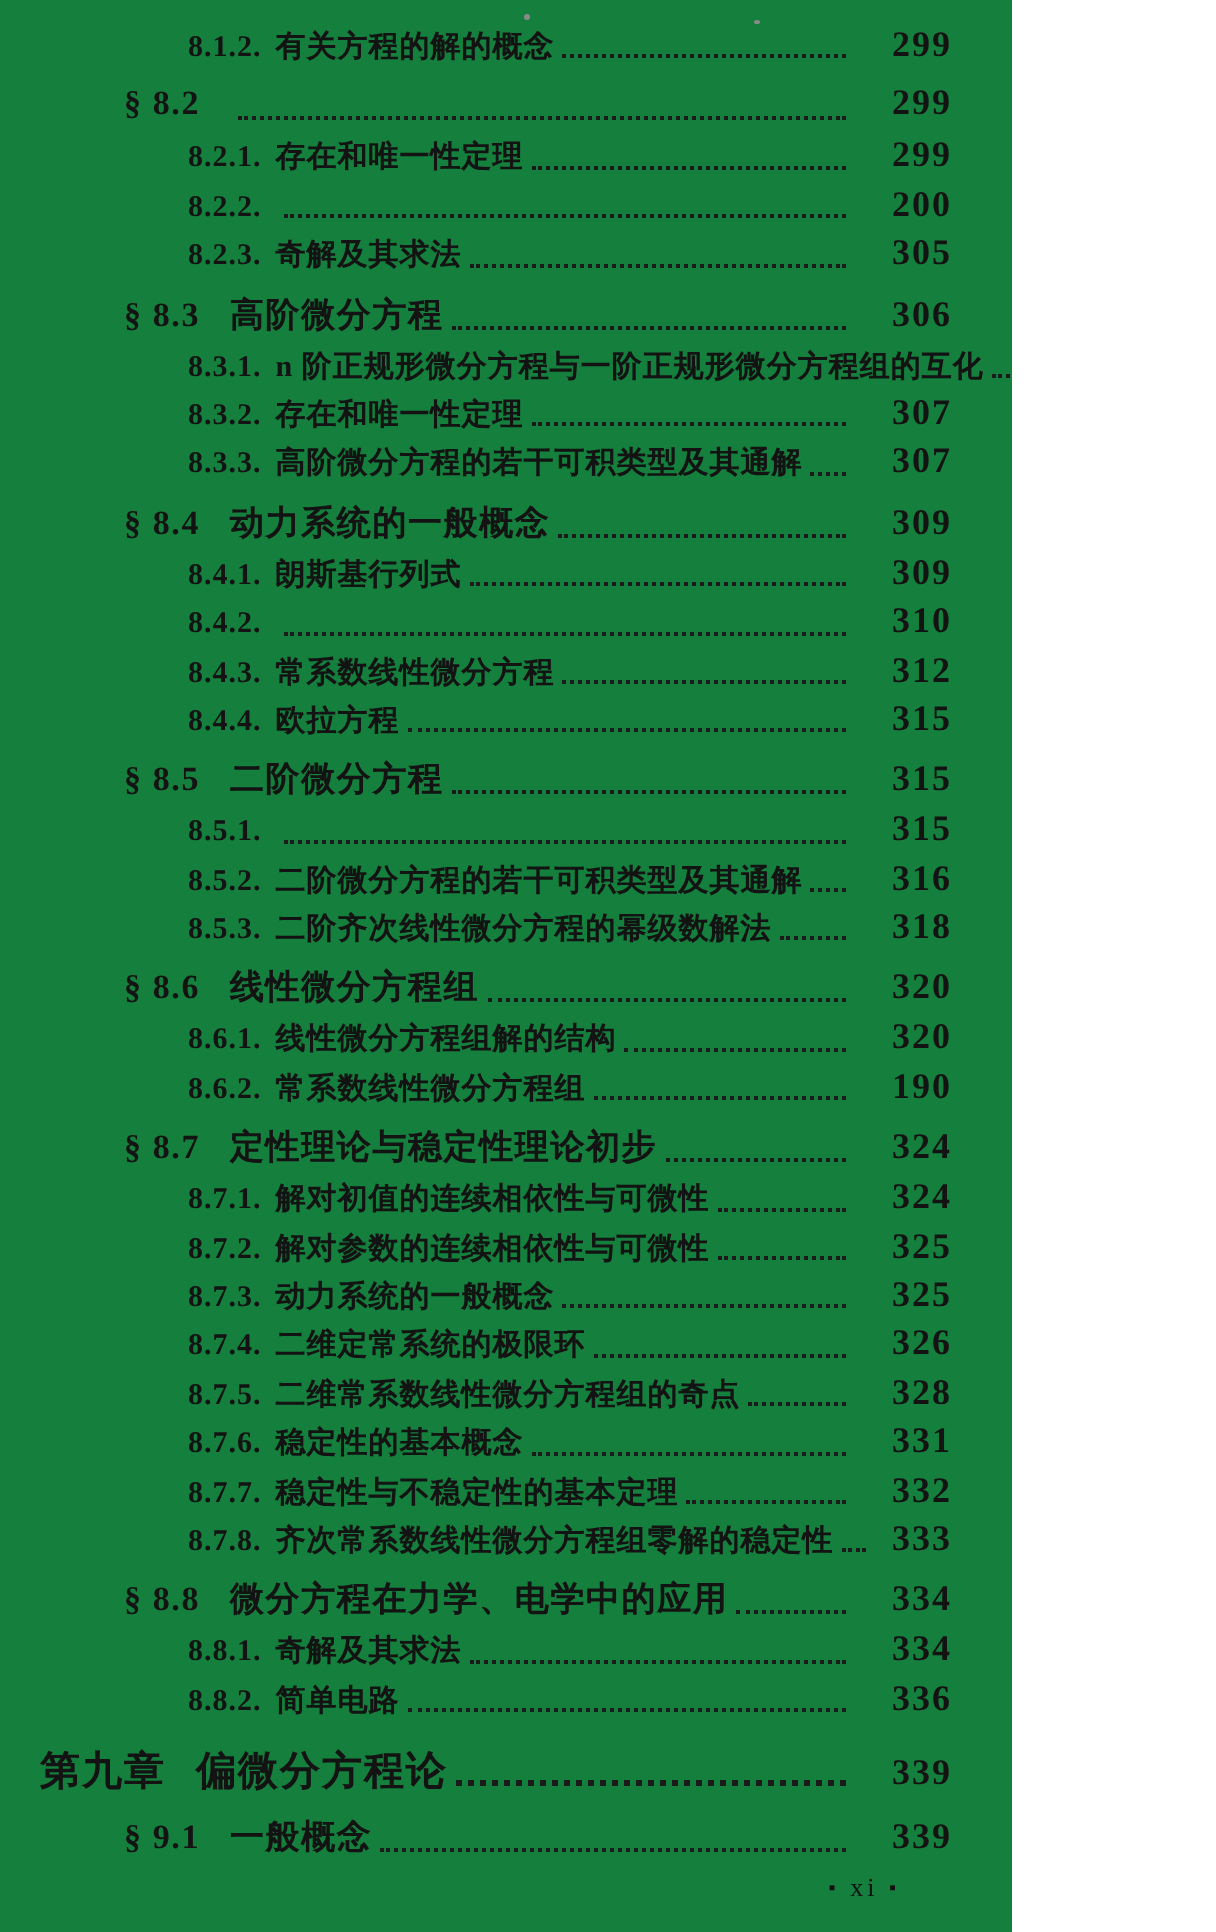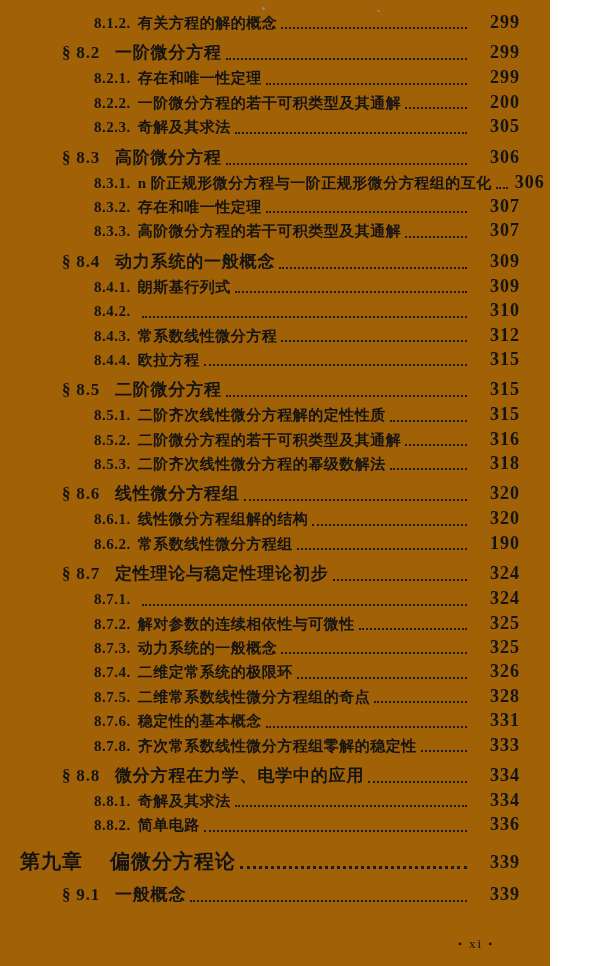--- a/index.html
+++ b/index.html
@@ -2,23 +2,23 @@
 <html><head>
 <meta charset="utf-8">
 <style>
   html, body {
     margin: 0;
     padding: 0;
     background: #ffffff;
   }
   .page {
     position: relative;
-    width: 550px;
+    width: 506px;
     height: 966px;
-    background: #a16207;
+    background: #15803d;
     overflow: hidden;
     font-family: "Liberation Serif", "DejaVu Serif", serif;
     color: #131313;
   }
   .toc {
     position: absolute;
     top: 12px;
     left: 0;
     right: 0;
     padding-right: 30px;
@@ -48,21 +48,21 @@
     height: 30px;
     margin-top: 9px;
     padding-left: 20px;
     font-size: 20px;
     font-weight: 700;
     letter-spacing: 1px;
   }
   .num { white-space: nowrap; }
   .sub .num     { margin-right: 7px; }
   .section .num { margin-right: 15px; }
-  .chapter .num { margin-right: 27px; }
+  .chapter .num { margin-right: 15px; }
   .title { white-space: nowrap; }
   .leader {
     flex: 1;
     align-self: stretch;
     position: relative;
     margin: 0 7px 0 4px;
     min-width: 12px;
   }
   .leader::after {
     content: "";
@@ -111,33 +111,31 @@
   <div class="toc">
 
   <div class="row sub">
         <span class="num">8.1.2.</span>
         <span class="title">有关方程的解的概念</span>
         <span class="leader"></span>
         <span class="pageno">299</span>
       </div>
       <div class="row section">
         <span class="num">§ 8.2</span>
-        <span class="title">一阶微分方程</span>
         <span class="leader"></span>
         <span class="pageno">299</span>
       </div>
       <div class="row sub">
         <span class="num">8.2.1.</span>
         <span class="title">存在和唯一性定理</span>
         <span class="leader"></span>
         <span class="pageno">299</span>
       </div>
       <div class="row sub">
         <span class="num">8.2.2.</span>
-        <span class="title">一阶微分方程的若干可积类型及其通解</span>
         <span class="leader"></span>
         <span class="pageno">200</span>
       </div>
       <div class="row sub">
         <span class="num">8.2.3.</span>
         <span class="title">奇解及其求法</span>
         <span class="leader"></span>
         <span class="pageno">305</span>
       </div>
       <div class="row section">
@@ -194,21 +192,20 @@
         <span class="pageno">315</span>
       </div>
       <div class="row section">
         <span class="num">§ 8.5</span>
         <span class="title">二阶微分方程</span>
         <span class="leader"></span>
         <span class="pageno">315</span>
       </div>
       <div class="row sub">
         <span class="num">8.5.1.</span>
-        <span class="title">二阶齐次线性微分方程解的定性性质</span>
         <span class="leader"></span>
         <span class="pageno">315</span>
       </div>
       <div class="row sub">
         <span class="num">8.5.2.</span>
         <span class="title">二阶微分方程的若干可积类型及其通解</span>
         <span class="leader"></span>
         <span class="pageno">316</span>
       </div>
       <div class="row sub">
@@ -236,20 +233,21 @@
         <span class="pageno">190</span>
       </div>
       <div class="row section">
         <span class="num">§ 8.7</span>
         <span class="title">定性理论与稳定性理论初步</span>
         <span class="leader"></span>
         <span class="pageno">324</span>
       </div>
       <div class="row sub">
         <span class="num">8.7.1.</span>
+        <span class="title">解对初值的连续相依性与可微性</span>
         <span class="leader"></span>
         <span class="pageno">324</span>
       </div>
       <div class="row sub">
         <span class="num">8.7.2.</span>
         <span class="title">解对参数的连续相依性与可微性</span>
         <span class="leader"></span>
         <span class="pageno">325</span>
       </div>
       <div class="row sub">
@@ -268,20 +266,26 @@
         <span class="num">8.7.5.</span>
         <span class="title">二维常系数线性微分方程组的奇点</span>
         <span class="leader"></span>
         <span class="pageno">328</span>
       </div>
       <div class="row sub">
         <span class="num">8.7.6.</span>
         <span class="title">稳定性的基本概念</span>
         <span class="leader"></span>
         <span class="pageno">331</span>
+      </div>
+      <div class="row sub">
+        <span class="num">8.7.7.</span>
+        <span class="title">稳定性与不稳定性的基本定理</span>
+        <span class="leader"></span>
+        <span class="pageno">332</span>
       </div>
       <div class="row sub">
         <span class="num">8.7.8.</span>
         <span class="title">齐次常系数线性微分方程组零解的稳定性</span>
         <span class="leader"></span>
         <span class="pageno">333</span>
       </div>
       <div class="row section">
         <span class="num">§ 8.8</span>
         <span class="title">微分方程在力学、电学中的应用</span>

